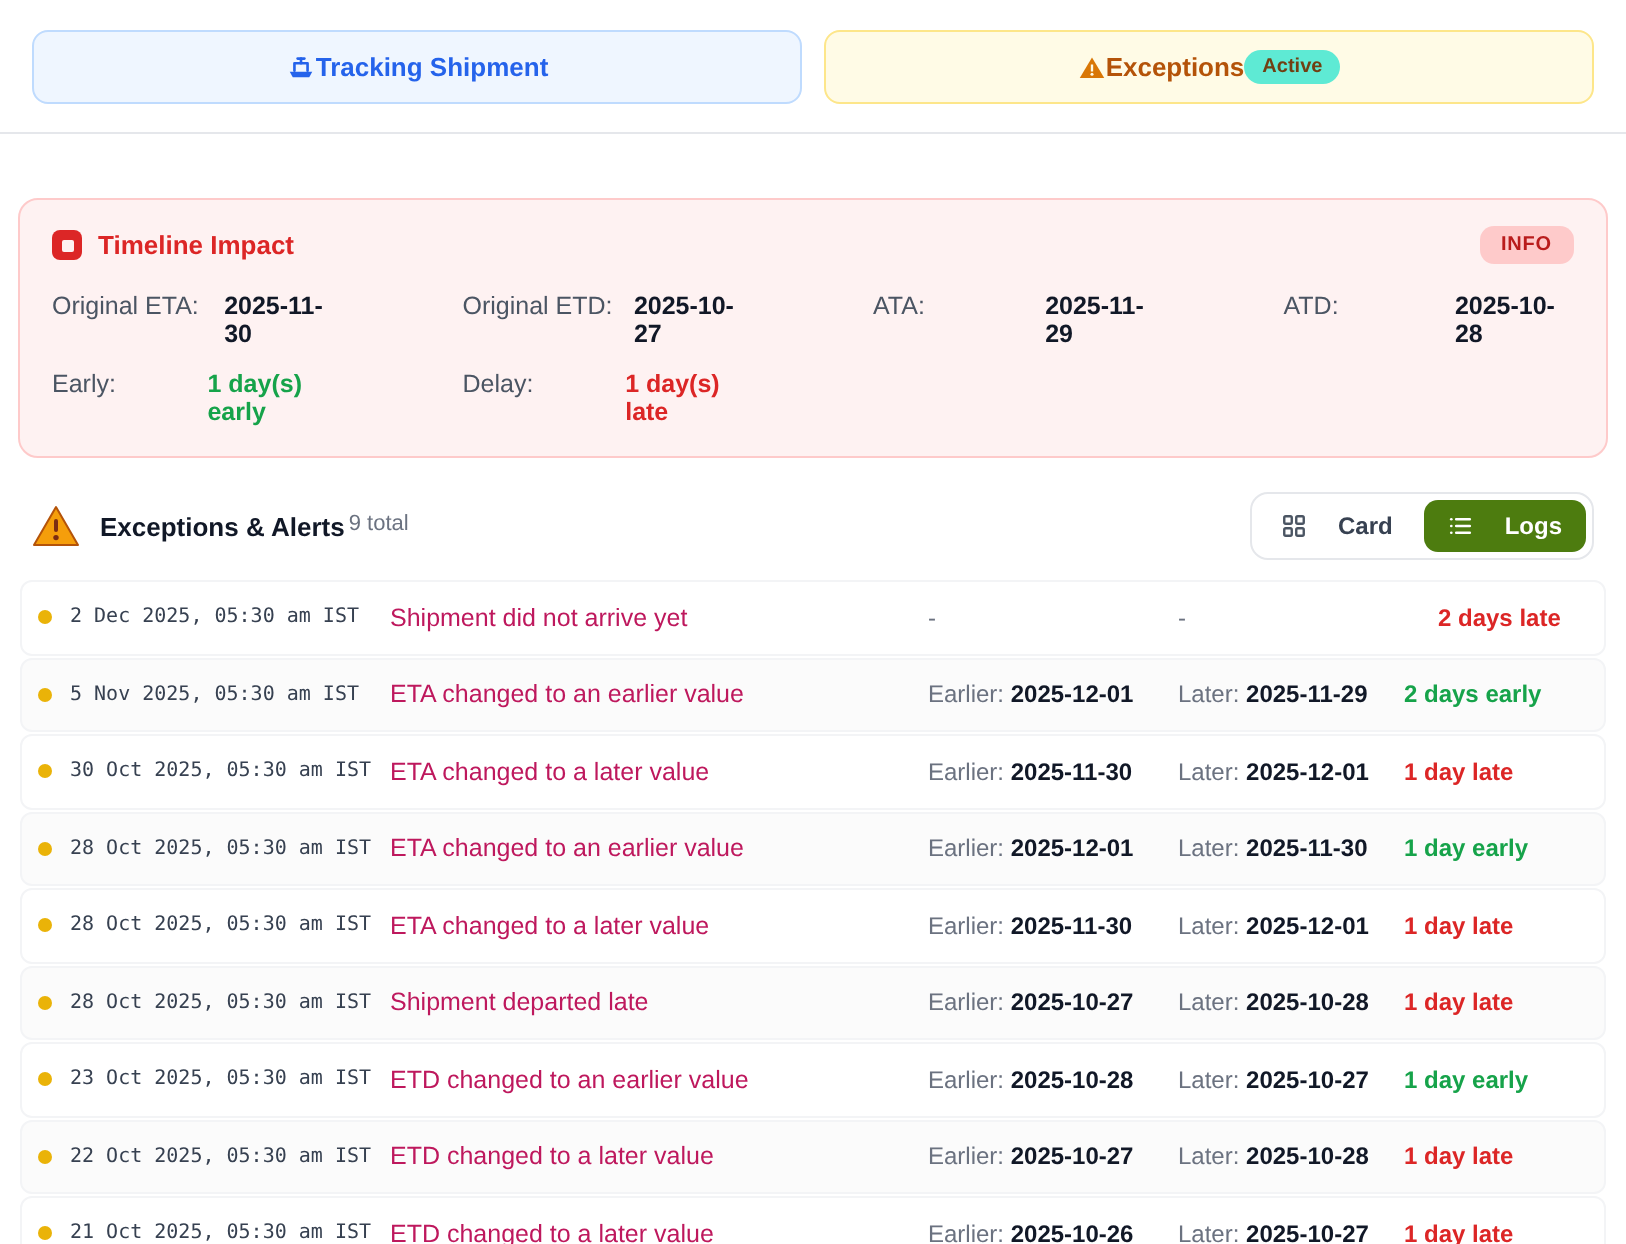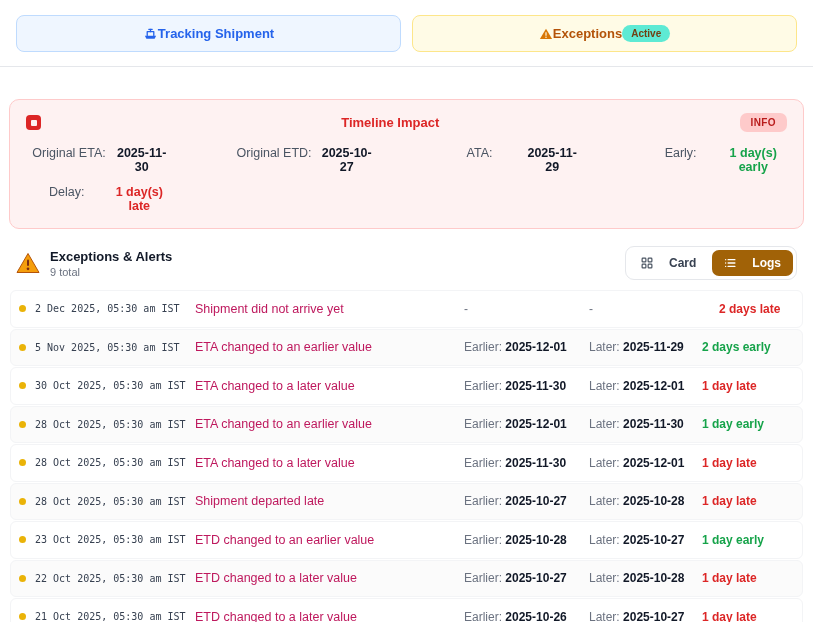--- a/index.html
+++ b/index.html
@@ -7,40 +7,40 @@
 
   
   .tabbar { display:flex; gap:11px; padding:15px 16px 14px 16px; }
   .tab { flex:1; height:37px; border-radius:8px; display:flex; align-items:center; justify-content:center; font-size:13px; font-weight:600; cursor:pointer; }
   .tab-tracking { background:#eff6ff; border:1px solid #bfdbfe; color:#2563eb; }
   .tab-exceptions { background:#fffbe6; border:1px solid #fde68a; color:#b45309; }
   .badge-active { background:#5eead4; color:#713f12; font-size:10px; font-weight:600; padding:3px 9px; border-radius:999px; }
   .divider { border-bottom:1px solid #e5e7eb; }
 
   
-  .ti-card { margin:32px 9px 4px 9px; background:#fef2f2; border:1px solid #fecaca; border-radius:10px; padding:13px 16px 15px 16px;text-align:center; }
+  .ti-card { margin:32px 9px 4px 9px; background:#fef2f2; border:1px solid #fecaca; border-radius:10px; padding:13px 16px 15px 16px; }
   .ti-head { display:flex; align-items:center; gap:8px; }
   .ti-icon { width:15px; height:15px; background:#dc2626; border-radius:4px; display:inline-flex; align-items:center; justify-content:center; }
   .ti-icon i { display:block; width:6px; height:6px; background:#fef2f2; border-radius:1px; }
   .ti-title { color:#dc2626; font-size:13px; font-weight:600; flex:1; }
   .info-badge { background:#fecaca; color:#b91c1c; font-size:10px; font-weight:700; letter-spacing:.4px; padding:4px 11px; border-radius:7px; }
   .ti-grid { margin-top:14px; display:grid; grid-template-columns:1fr 1fr 1fr 1fr; row-gap:11px; column-gap:60px; }
   .ti-field { display:flex; font-size:12.5px; }
   .ti-label { width:92px; color:#4b5563; }
   .ti-value { font-weight:700; color:#111827; }
 
   
   .al-head { display:flex; align-items:center; justify-content:space-between; margin:17px 16px 10px 16px; }
   .al-left { display:flex; align-items:center; gap:10px; }
-  .al-titlewrap { display:flex; flex-direction:column; gap:2px; }
+  .al-titlewrap { display:flex; flex-direction:row; gap:2px; }
   .al-title { font-size:13px; font-weight:700; color:#111827; }
   .al-count { font-size:11px; color:#6b7280; }
   .viewtoggle { display:flex; gap:4px; border:1px solid #e5e7eb; border-radius:9px; padding:3px; background:#fff; }
   .view-btn { display:flex; align-items:center; gap:16px; padding:6px 12px; font-size:12px; font-weight:600; color:#374151; background:transparent; border:none; border-radius:7px; cursor:pointer; font-family:inherit; }
-  .view-btn.active { background:#a16207; color:#fff; }
+  .view-btn.active { background:#4d7c0f; color:#fff; }
 
   
   .log-list { margin:2px 10px 0 10px; }
   .log-row { display:grid; grid-template-columns:16px 160px 1fr 125px 113px 92px; align-items:center; height:37.5px; padding:0 8px 0 8px; border:1px solid #f3f4f6; border-radius:6px; margin-bottom:1px; background:#fff; }
   .log-row:nth-child(even) { background:#fbfbfb; }
   .dot { width:7px; height:7px; border-radius:50%; background:#eab308; }
   .log-time { font-family:"DejaVu Sans Mono", monospace; font-size:10px; color:#374151; white-space:nowrap; }
   .log-desc { font-size:12.5px; color:#be185d; }
   .log-col { font-size:12px; white-space:nowrap; }
   .log-lbl { color:#6b7280; }
@@ -91,20 +91,24 @@
         <span class="ti-label">Original ETA:</span>
         <span class="ti-value">2025-11-30</span>
       </div>
       <div class="ti-field">
         <span class="ti-label">Original ETD:</span>
         <span class="ti-value">2025-10-27</span>
       </div>
       <div class="ti-field">
         <span class="ti-label">ATA:</span>
         <span class="ti-value">2025-11-29</span>
+      </div>
+      <div class="ti-field">
+        <span class="ti-label">ATD:</span>
+        <span class="ti-value">2025-10-28</span>
       </div>
       <div class="ti-field">
         <span class="ti-label">Early:</span>
         <span class="ti-value" style="color: rgb(22, 163, 74);">1 day(s) early</span>
       </div>
       <div class="ti-field">
         <span class="ti-label">Delay:</span>
         <span class="ti-value" style="color: rgb(220, 38, 38);">1 day(s) late</span>
       </div>
     </div>

